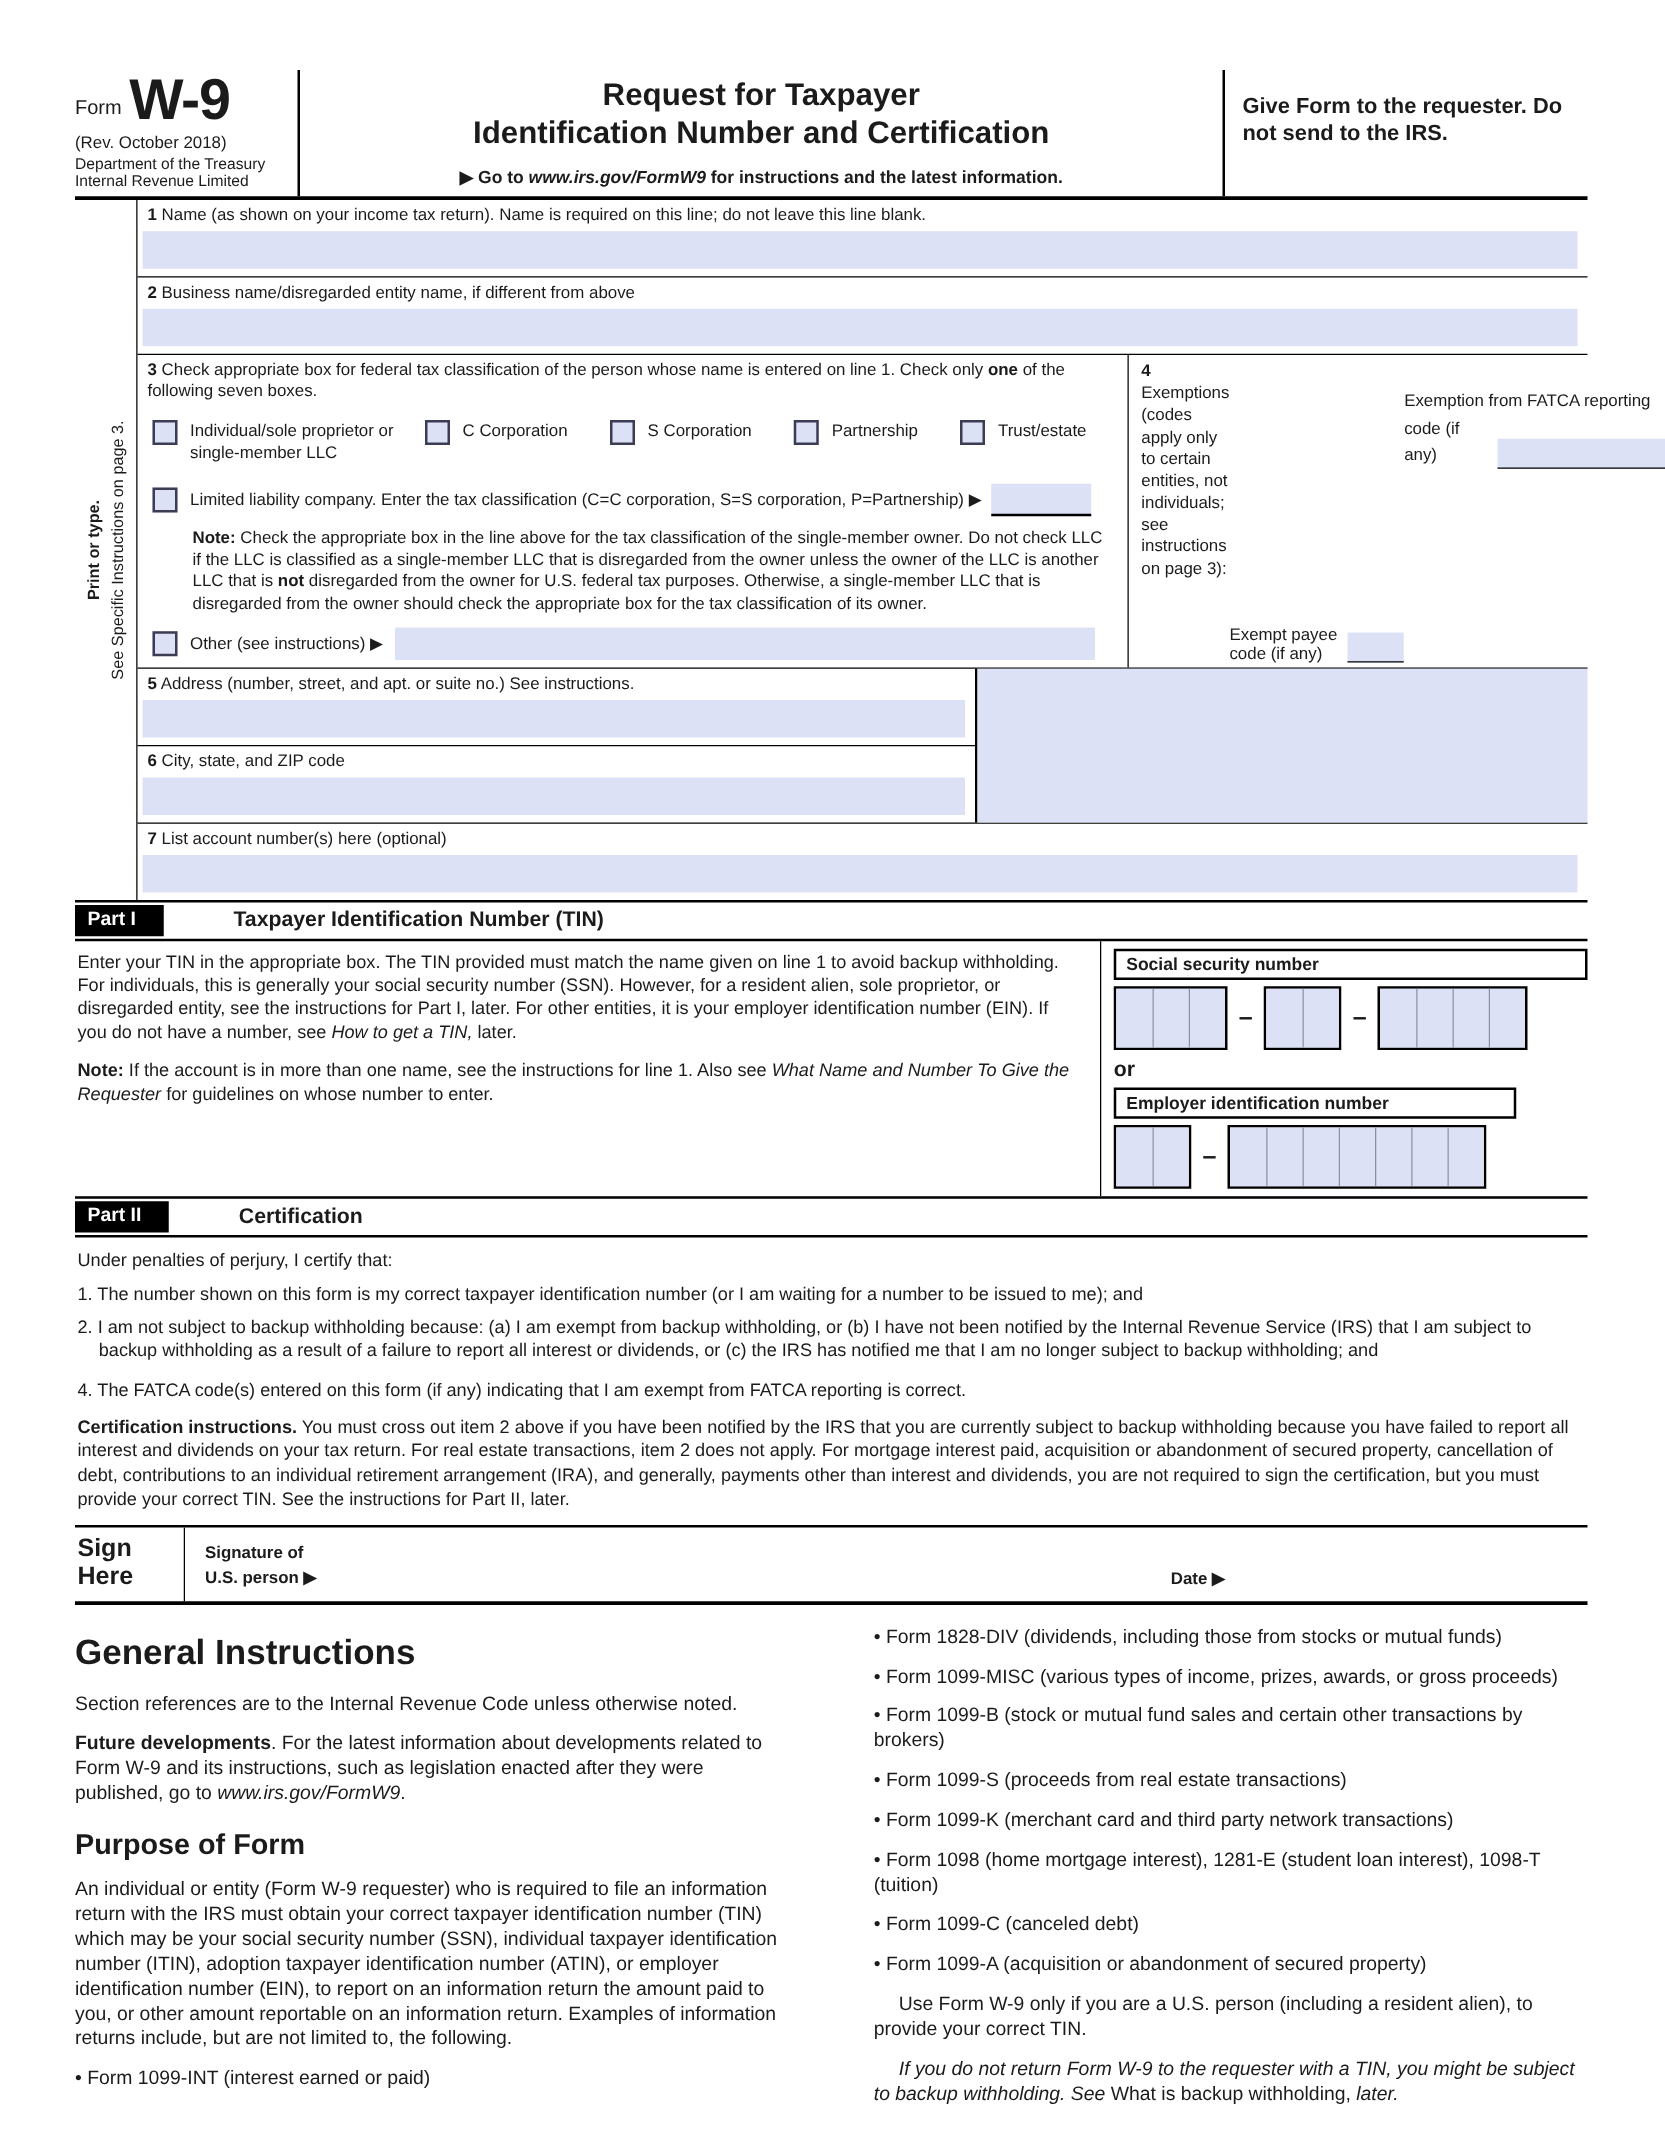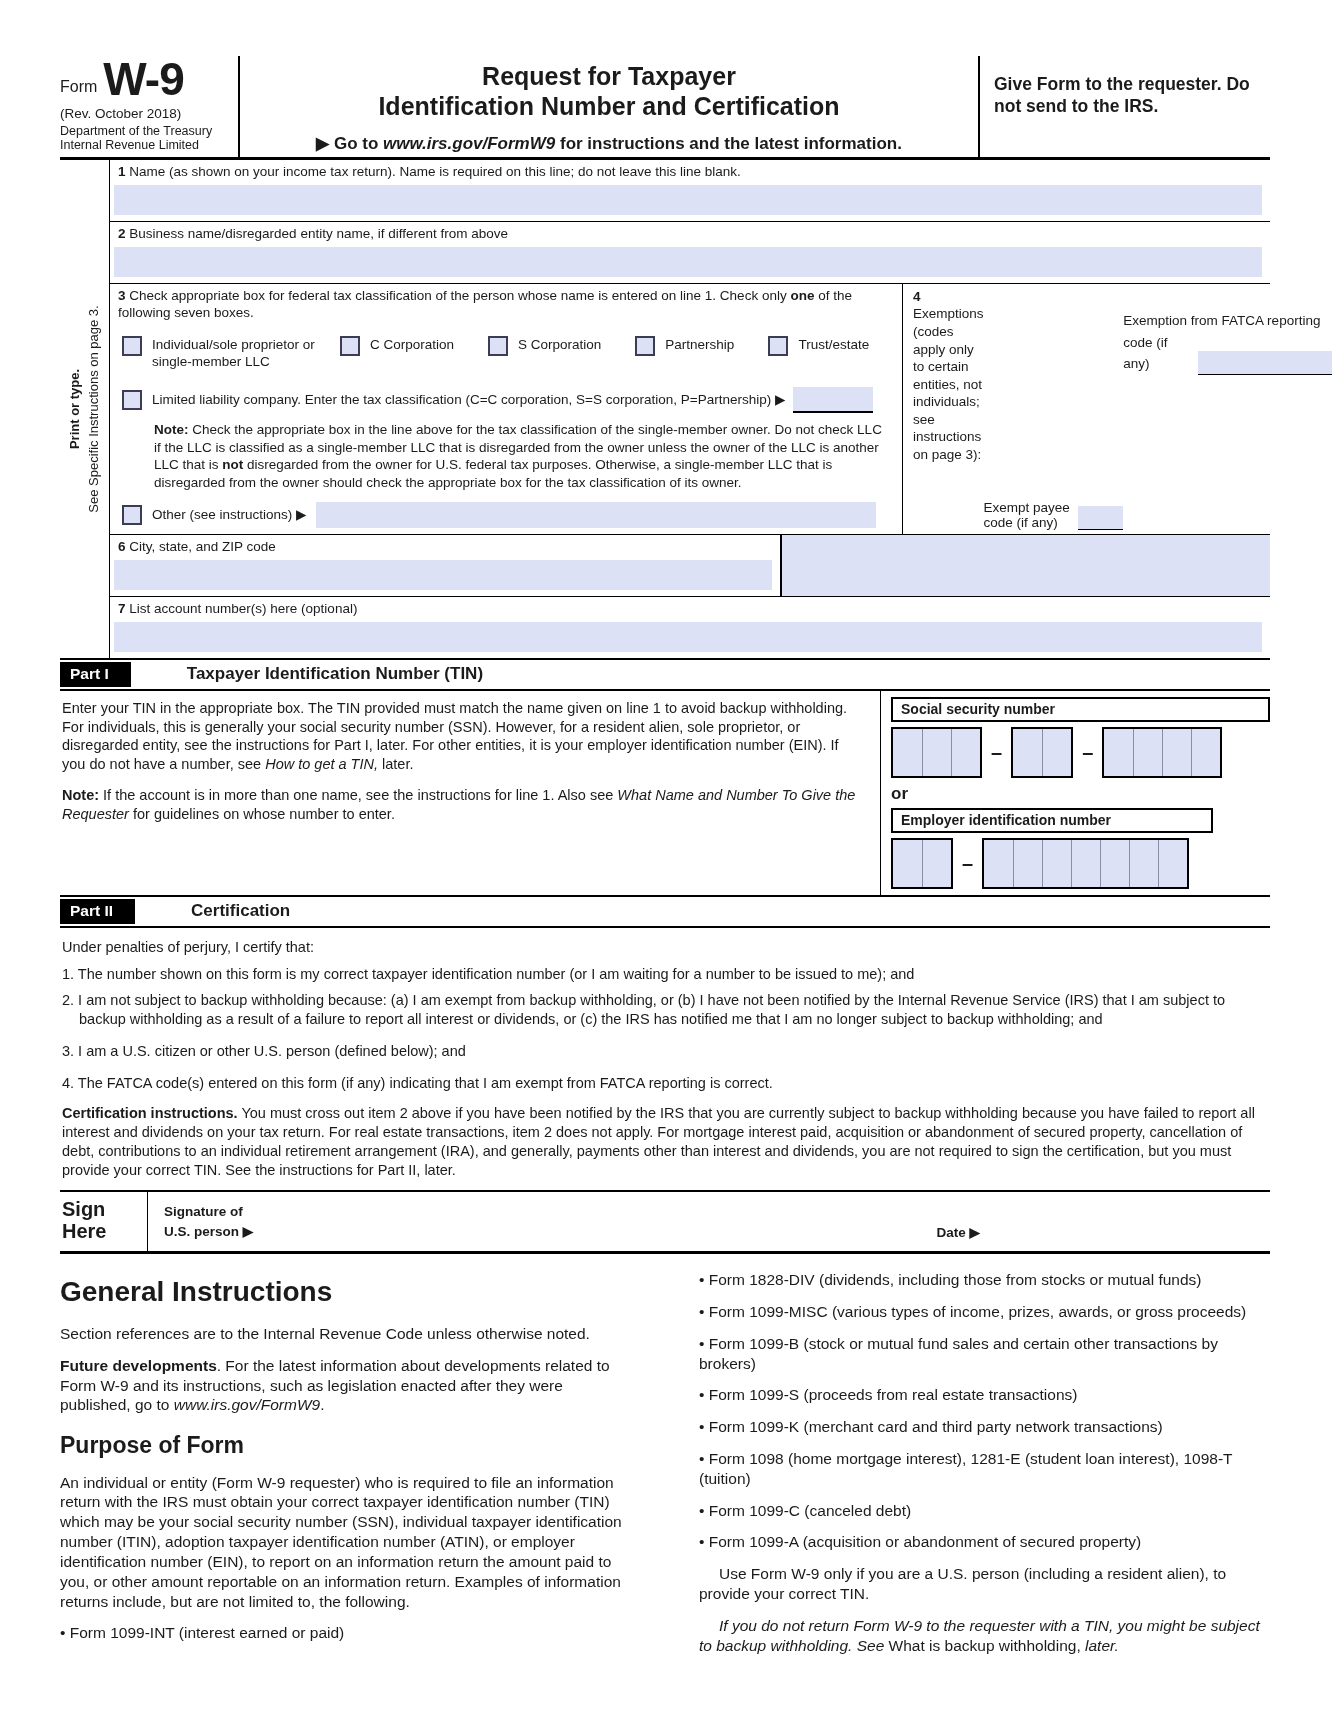--- a/index.html
+++ b/index.html
@@ -25,21 +25,21 @@
   
   .hdr { display: flex; align-items: stretch; }
   .hdr-left { width: 180px; border-right: 2px solid var(--line); padding: 2px 6px 4px 0; }
   .hdr-form-line { display: flex; align-items: flex-end; gap: 6px; }
   .hdr-form-word { font-size: 16px; padding-bottom: 6px; }
   .hdr-form-num { font-size: 46px; font-weight: bold; letter-spacing: -1px; line-height: 0.95; }
   .hdr-rev { font-size: 13.5px; margin-top: 4px; }
   .hdr-dept { font-size: 12.5px; line-height: 1.18; margin-top: 3px; }
   .hdr-center { flex: 1; text-align: center; padding: 6px 8px 2px; }
   .hdr-title { font-size: 25px; font-weight: bold; line-height: 1.18; }
-  .hdr-goto { font-size: 17px; font-weight: bold; margin-top: 12px; }
+  .hdr-goto { font-size: 14px; font-weight: bold; margin-top: 12px; }
   .hdr-right { width: 292px; border-left: 2px solid var(--line); padding: 18px 4px 4px 14px; }
   .hdr-give { font-size: 17.5px; font-weight: bold; line-height: 1.25; }
 
   
   .form-main { border-top: 3px solid var(--line); display: flex; }
   .vcol { width: 50px; position: relative; border-right: 1.5px solid var(--line); }
   .vtext {
     position: absolute; top: 50%; left: 50%;
     transform: translate(-50%, -50%) rotate(-90deg);
     white-space: nowrap; text-align: center;
@@ -232,20 +232,27 @@
               <span>code (if any)</span>
               <span class="fatca-input"></span>
             </div>
           </div>
           <div class="applies">(Applies to accounts maintained outside the U.S.)</div>
         </div>
       </div>
 
       <div class="frow row56">
         <div class="col56">
+          <div class="line5box">
+            <div class="flabel">
+              <span class="fnum">5</span>
+              <span>Address (number, street, and apt. or suite no.) See instructions.</span>
+            </div>
+            <div class="fld"></div>
+          </div>
           <div>
             <div class="flabel">
               <span class="fnum">6</span>
               <span>City, state, and ZIP code</span>
             </div>
             <div class="fld"></div>
           </div>
         </div>
         <div class="colreq">
           <div class="req-fill"></div>
@@ -322,21 +329,20 @@
 
   <div class="part-bar">
     <span class="part-badge">Part II</span>
     <span class="part-title">Certification</span>
   </div>
 
   <div class="part2-body">
     <div class="p2intro">Under penalties of perjury, I certify that:</div>
     <div class="p2item">1. The number shown on this form is my correct taxpayer identification number (or I am waiting for a number to be issued to me); and</div>
     <div class="p2item">2. I am not subject to backup withholding because: (a) I am exempt from backup withholding, or (b) I have not been notified by the Internal Revenue Service (IRS) that I am subject to backup withholding as a result of a failure to report all interest or dividends, or (c) the IRS has notified me that I am no longer subject to backup withholding; and</div>
-    <div class="p2item p2item-sp">3. I am a U.S. citizen or other U.S. person (defined below); and</div>
     <div class="p2item p2item-sp">4. The FATCA code(s) entered on this form (if any) indicating that I am exempt from FATCA reporting is correct.</div>
     <div class="certinstr">
       <span class="b">Certification instructions.</span><span> You must cross out item 2 above if you have been notified by the IRS that you are currently subject to backup withholding because you have failed to report all interest and dividends on your tax return. For real estate transactions, item 2 does not apply. For mortgage interest paid, acquisition or abandonment of secured property, cancellation of debt, contributions to an individual retirement arrangement (IRA), and generally, payments other than interest and dividends, you are not required to sign the certification, but you must provide your correct TIN. See the instructions for Part II, later.</span>
     </div>
   </div>
 
   <div class="sign-row">
     <div class="sign-cell">
       <div>Sign</div>
       <div>Here</div>

